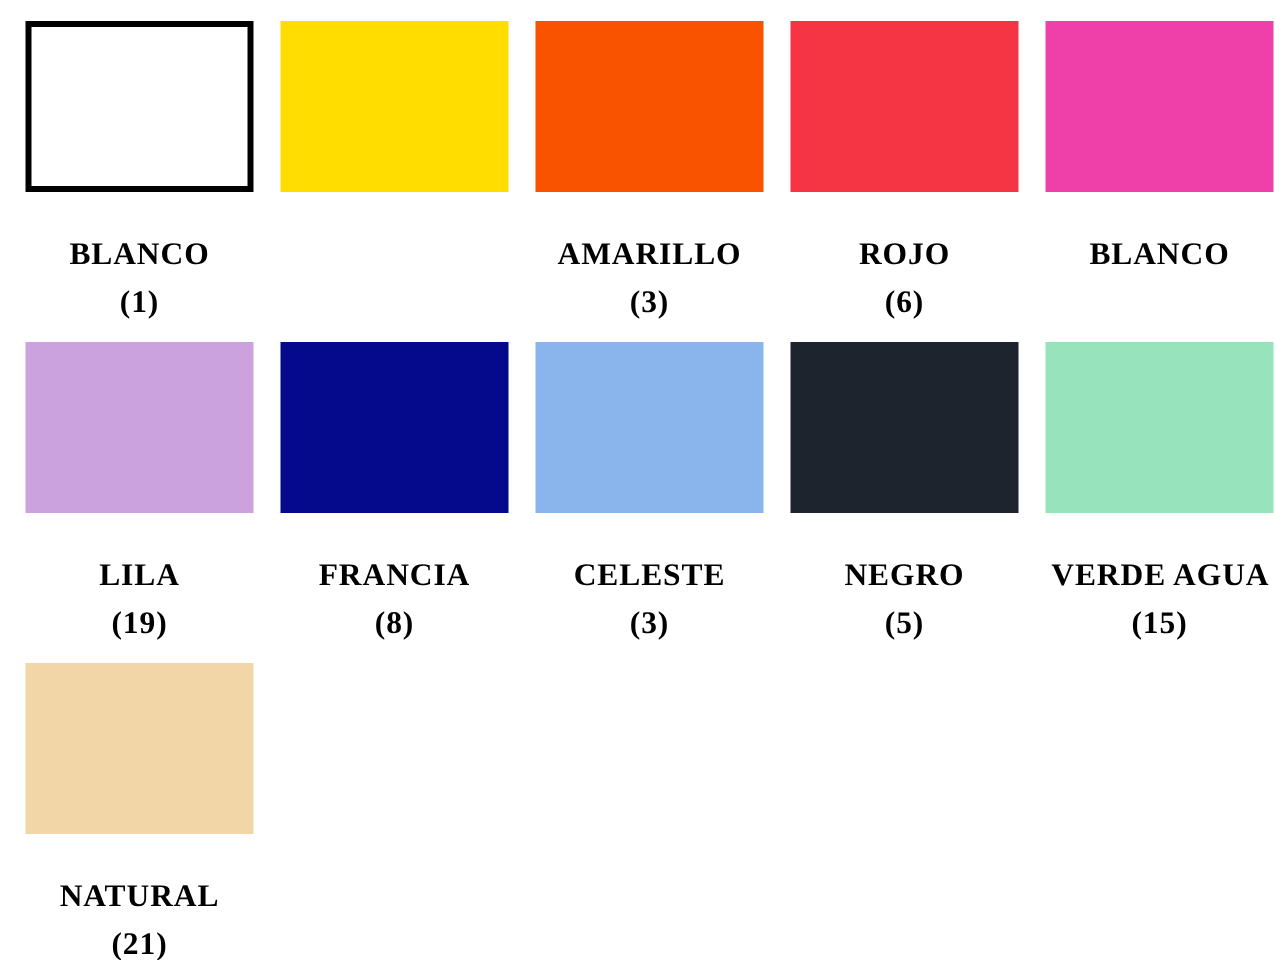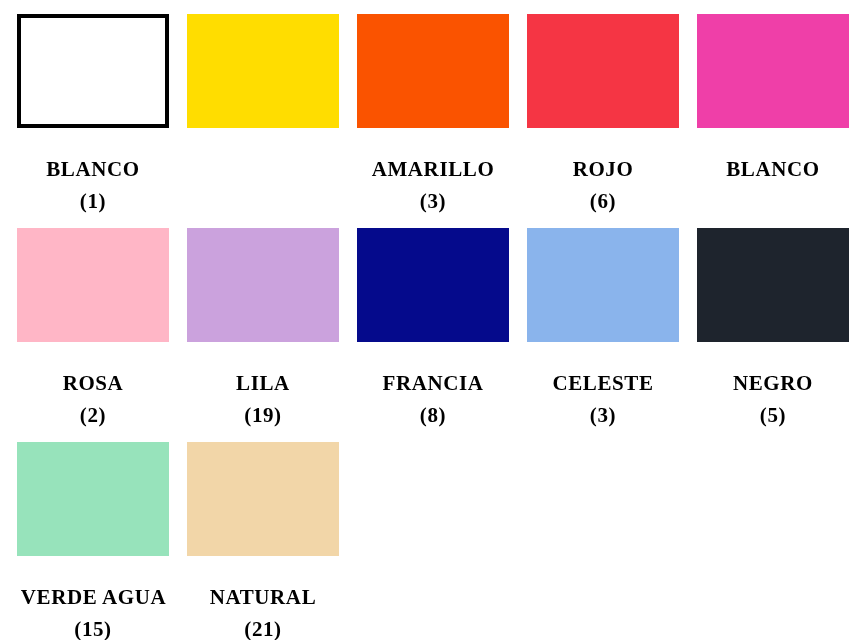--- a/index.html
+++ b/index.html
@@ -98,27 +98,20 @@
         <span class="cap-code">(6)</span>
       </div>
     </div>
     <div class="swatch-cell">
       <div class="swatch-chip" style="background: rgb(239, 63, 168);"></div>
       <div class="swatch-caption">
         <span class="cap-name">BLANCO</span>
       </div>
     </div>
     <div class="swatch-cell">
-      <div class="swatch-chip" style="background: rgb(255, 182, 198);"></div>
-      <div class="swatch-caption">
-        <span class="cap-name">ROSA</span>
-        <span class="cap-code">(2)</span>
-      </div>
-    </div>
-    <div class="swatch-cell">
       <div class="swatch-chip" style="background: rgb(203, 162, 221);"></div>
       <div class="swatch-caption">
         <span class="cap-name">LILA</span>
         <span class="cap-code">(19)</span>
       </div>
     </div>
     <div class="swatch-cell">
       <div class="swatch-chip" style="background: rgb(5, 10, 140);"></div>
       <div class="swatch-caption">
         <span class="cap-name">FRANCIA</span>

